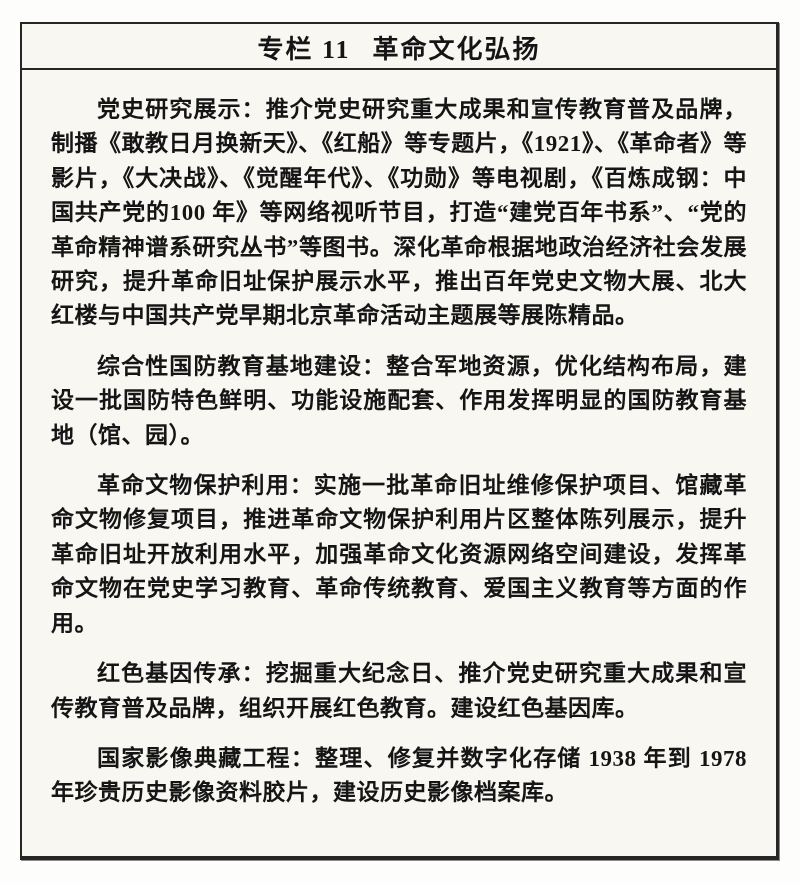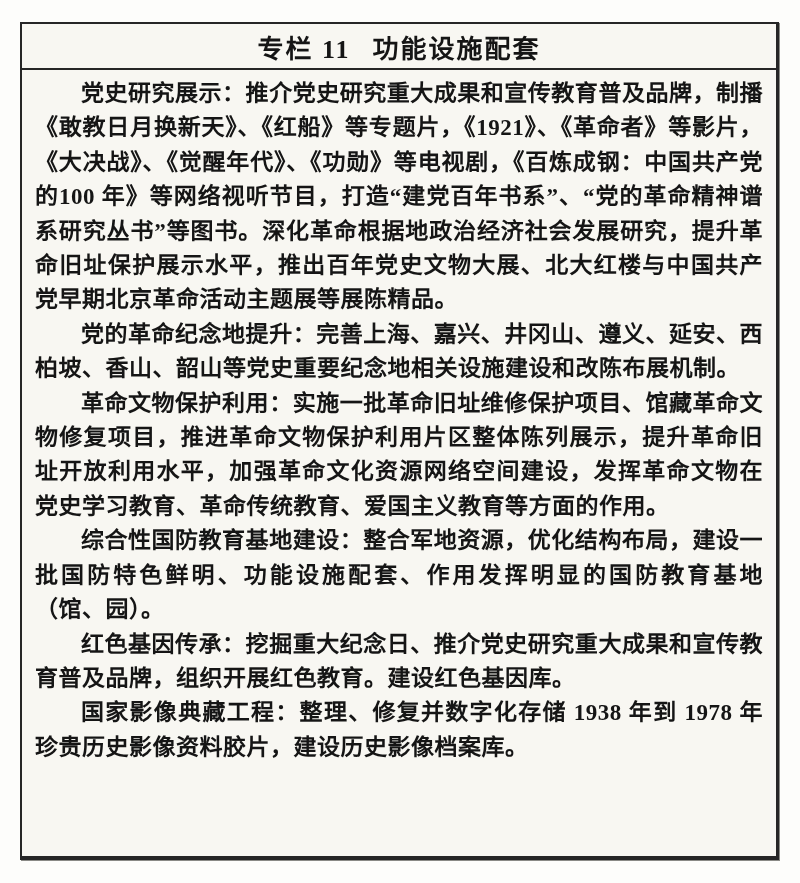--- a/index.html
+++ b/index.html
@@ -48,36 +48,35 @@
     box-sizing: border-box;
     padding: 7px 13px 0 13px;
     font-size: 23px;
     line-height: 34.4px;
     font-weight: 700;
     color: #151515;
     text-align: justify;
     letter-spacing: 0.5px;
   }
   .para {
-    margin: 0;
+    margin: 16px;
     text-indent: 2em;
     text-justify: inter-ideograph;
   }
 </style>
 </head>
 <body>
 
 <div class="page">
   <div class="panel">
     <div class="panel-header">
       <span class="label">专栏 11</span>
-      <span class="title">功能设施配套</span>
+      <span class="title">革命文化弘扬</span>
     </div>
     <div class="panel-body">
         <p class="para">党史研究展示：推介党史研究重大成果和宣传教育普及品牌，制播《敢教日月换新天》、《红船》等专题片，《1921》、《革命者》等影片，《大决战》、《觉醒年代》、《功勋》等电视剧，《百炼成钢：中国共产党的100 年》等网络视听节目，打造“建党百年书系”、“党的革命精神谱系研究丛书”等图书。深化革命根据地政治经济社会发展研究，提升革命旧址保护展示水平，推出百年党史文物大展、北大红楼与中国共产党早期北京革命活动主题展等展陈精品。</p>
-        <p class="para">党的革命纪念地提升：完善上海、嘉兴、井冈山、遵义、延安、西柏坡、香山、韶山等党史重要纪念地相关设施建设和改陈布展机制。</p>
+        <p class="para">综合性国防教育基地建设：整合军地资源，优化结构布局，建设一批国防特色鲜明、功能设施配套、作用发挥明显的国防教育基地（馆、园）。</p>
         <p class="para">革命文物保护利用：实施一批革命旧址维修保护项目、馆藏革命文物修复项目，推进革命文物保护利用片区整体陈列展示，提升革命旧址开放利用水平，加强革命文化资源网络空间建设，发挥革命文物在党史学习教育、革命传统教育、爱国主义教育等方面的作用。</p>
-        <p class="para">综合性国防教育基地建设：整合军地资源，优化结构布局，建设一批国防特色鲜明、功能设施配套、作用发挥明显的国防教育基地（馆、园）。</p>
         <p class="para">红色基因传承：挖掘重大纪念日、推介党史研究重大成果和宣传教育普及品牌，组织开展红色教育。建设红色基因库。</p>
         <p class="para">国家影像典藏工程：整理、修复并数字化存储 1938 年到 1978 年珍贵历史影像资料胶片，建设历史影像档案库。</p>
       </div>
   </div>
 </div>
 
 </body></html>

